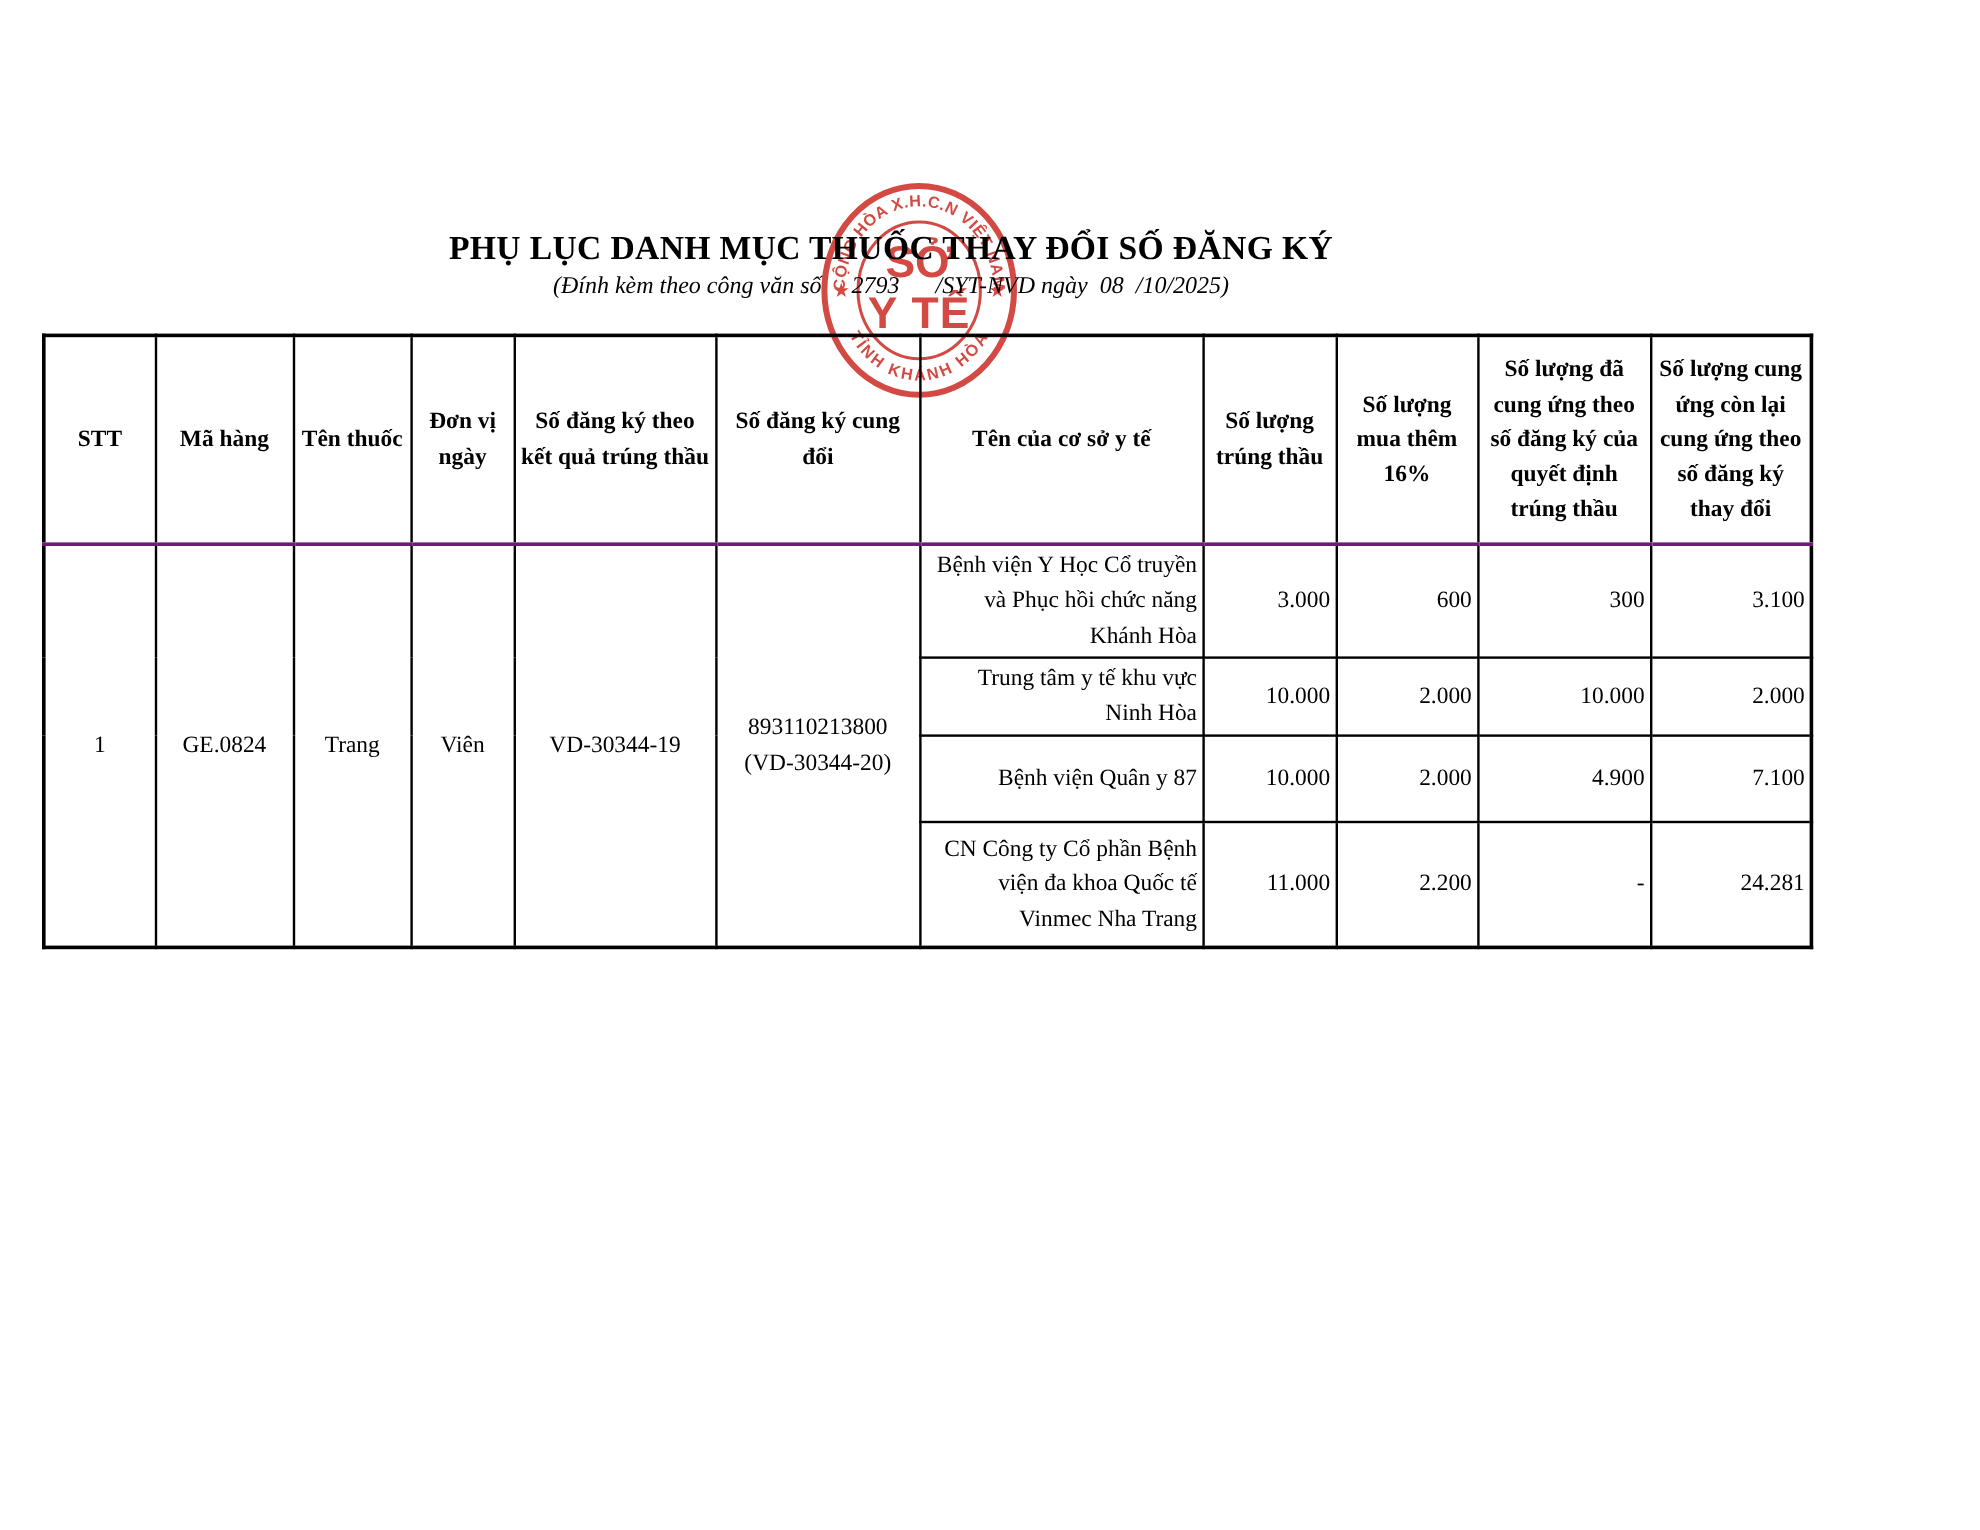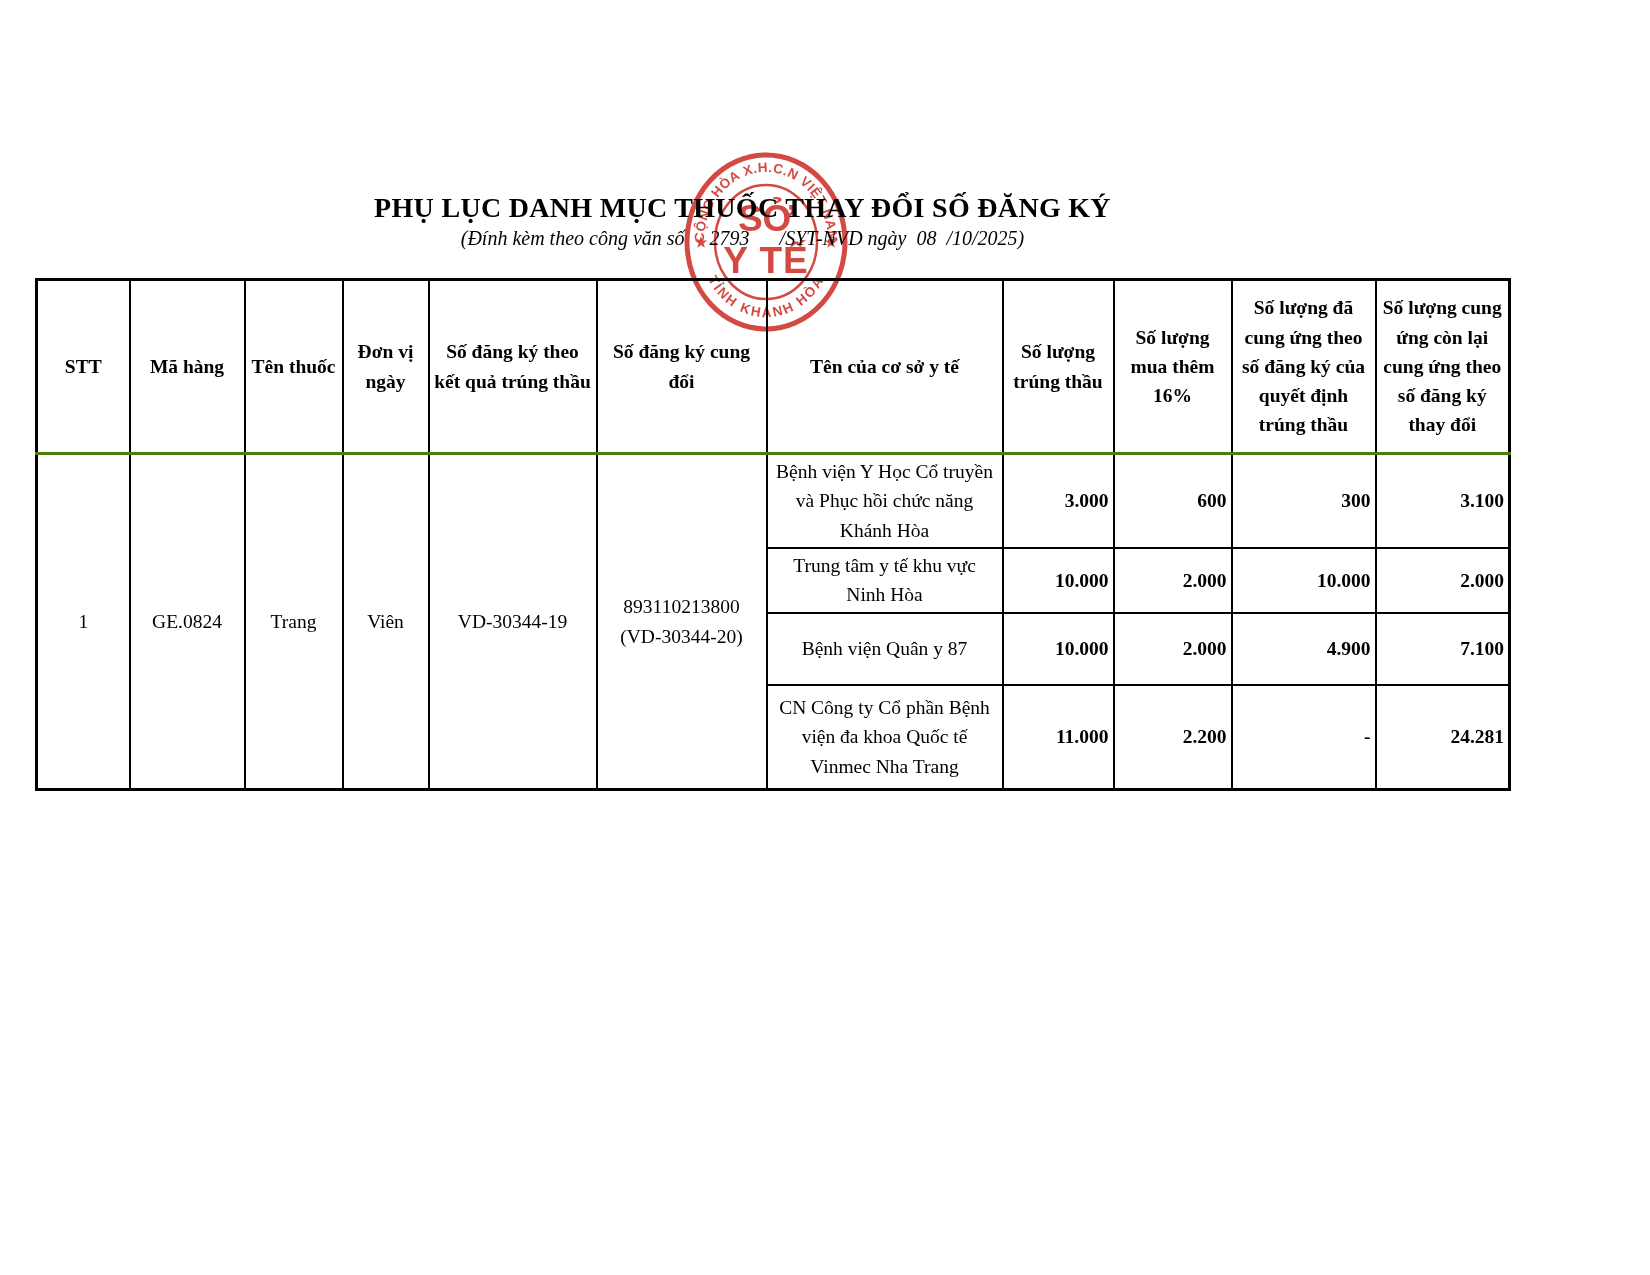--- a/index.html
+++ b/index.html
@@ -7,25 +7,25 @@
         font-family:"Liberation Serif",serif;color:#000;overflow:hidden;}
   .title{position:absolute;top:192px;left:35px;width:1415px;text-align:center;
          font-size:28px;font-weight:bold;letter-spacing:.3px;}
   .subtitle{position:absolute;top:227px;left:35px;width:1415px;text-align:center;
             font-style:italic;font-size:20px;white-space:pre;}
   table.doc{position:absolute;top:278px;left:35px;width:1473px;
             border-collapse:collapse;table-layout:fixed;}
   table.doc td{border:2px solid #000;font-size:19.5px;line-height:1.5;
                padding:2px 4px;overflow:hidden;}
   table.doc tr.hdr td{font-weight:bold;text-align:center;vertical-align:middle;
-                      border-bottom:3px solid #4d7c0f;padding:2px 3px;}
+                      border-bottom:3px solid #701a75;padding:2px 3px;}
   table.doc{border:3px solid #000;}
   td.mid{text-align:center;vertical-align:middle;}
-  td.num{text-align:right;vertical-align:middle;padding-right:5px;font-weight:bold;}
-  td.fac{text-align:center;vertical-align:middle;padding-left:5px;padding-right:2px;}
+  td.num{text-align:right;vertical-align:middle;padding-right:5px;}
+  td.fac{text-align:right;vertical-align:middle;padding-left:5px;padding-right:2px;}
   .stamp{position:absolute;left:664px;top:130px;width:204px;height:224px;
          opacity:.9;mix-blend-mode:multiply;}
   .stamp text{font-family:"Liberation Sans",sans-serif;font-weight:bold;}
 </style>
 </head>
 <body>
 
 <div class="page">
 
   <div class="title">PHỤ LỤC DANH MỤC THUỐC THAY ĐỔI SỐ ĐĂNG KÝ</div>

